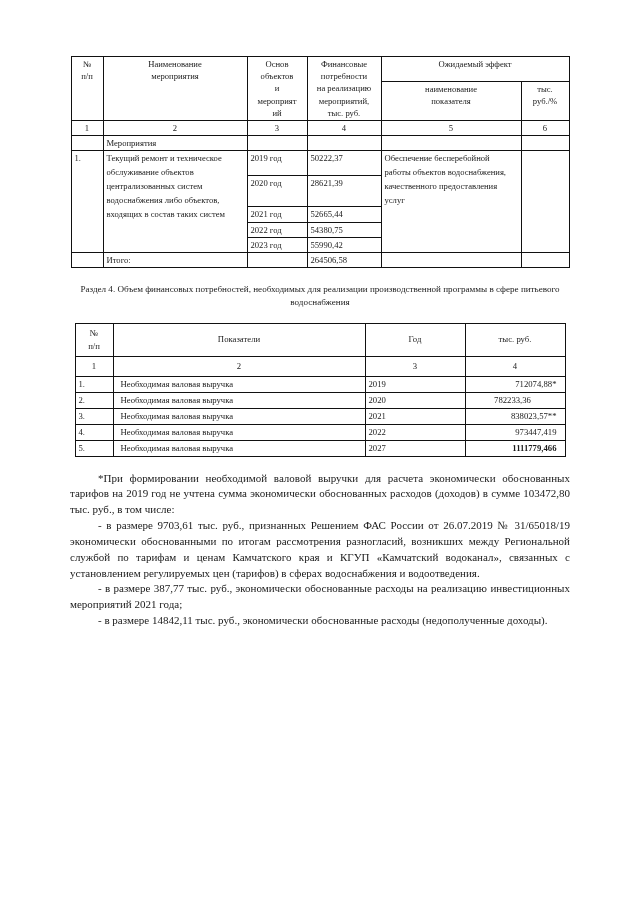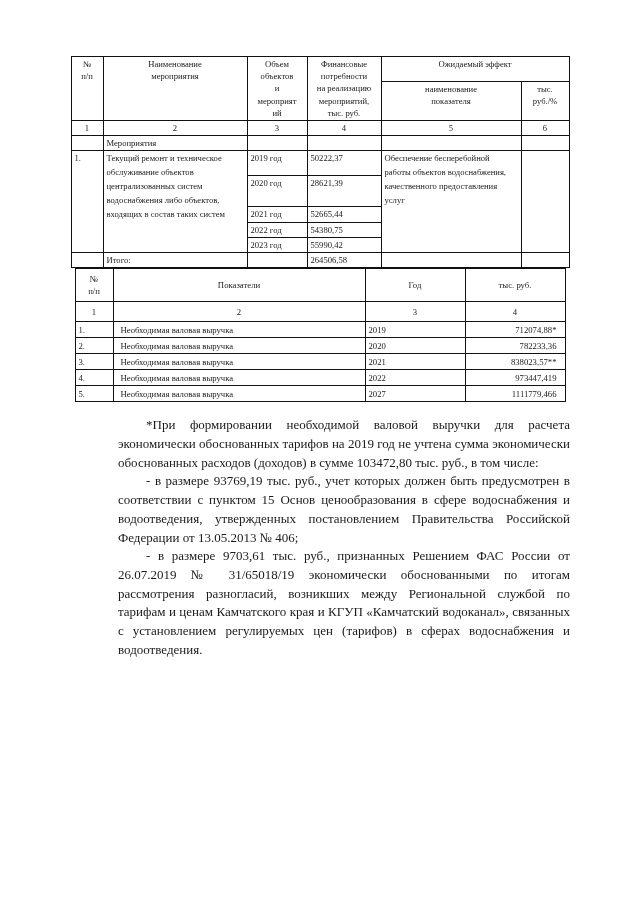--- a/index.html
+++ b/index.html
@@ -60,25 +60,24 @@
   #razdel4 { padding-top: 15px; padding-bottom: 13px; }
   #razdel5 { padding-top: 20px; }
 
   
   #table2 { width: 490px; margin: 0 auto; font-size: 8.7px; }
   #table2 td { height: 13px; vertical-align: middle; }
   #table2 .h td { text-align: center; padding: 3px 2px; }
 
   
   #notes {
-    font-size: 13px;
+    font-size: 11px;
     line-height: 1.44;
     text-align: justify;
     padding-top: 14px;
-    margin-left: 48px;
   }
   #notes p { margin: 0; text-indent: 28px; }
   #notes p.dash { text-indent: 28px; }
 </style>
 </head>
 <body>
 
 <div class="page">
 
   <div id="table1-wrap">
@@ -95,21 +94,21 @@
         <tr class="t1-head">
           <td rowspan="2">
             <div>№</div>
             <div>п/п</div>
           </td>
           <td rowspan="2">
             <div>Наименование</div>
             <div>мероприятия</div>
           </td>
           <td rowspan="2">
-            <div>Объем</div>
+            <div>Основ</div>
             <div>объектов</div>
             <div>и</div>
             <div>мероприят</div>
             <div>ий</div>
           </td>
           <td rowspan="2">
             <div>Финансовые</div>
             <div>потребности</div>
             <div>на реализацию</div>
             <div>мероприятий,</div>
@@ -176,20 +175,21 @@
           <td class="lft">Итого:</td>
           <td>&nbsp;</td>
           <td class="ctr">264506,58</td>
           <td>&nbsp;</td>
           <td>&nbsp;</td>
         </tr>
       </tbody>
     </table>
   </div>
 
+  <div class="section-title" id="razdel4">Раздел 4. Объем финансовых потребностей, необходимых для реализации производственной программы в сфере питьевого водоснабжения</div>
 
   <table class="doc" id="table2">
     <colgroup>
       <col style="width:38px">
       <col style="width:252px">
       <col style="width:100px">
       <col style="width:100px">
     </colgroup>
     <tbody>
       <tr class="h">
@@ -211,43 +211,44 @@
       <tr>
         <td class="ctr">1.</td>
         <td class="lft" style="padding-left:7px;">Необходимая валовая выручка</td>
         <td class="ctr">2019</td>
         <td class="rgt" style="padding-right:8px;">712074,88*</td>
       </tr>
       <tr>
         <td class="ctr">2.</td>
         <td class="lft" style="padding-left:7px;">Необходимая валовая выручка</td>
         <td class="ctr">2020</td>
-        <td class="rgt" style="padding-right:8px;">782233,36</td>
+        <td class="rgt" style="padding-right:8px;text-align:center;">782233,36</td>
       </tr>
       <tr>
         <td class="ctr">3.</td>
         <td class="lft" style="padding-left:7px;">Необходимая валовая выручка</td>
         <td class="ctr">2021</td>
         <td class="rgt" style="padding-right:8px;">838023,57**</td>
       </tr>
       <tr>
         <td class="ctr">4.</td>
         <td class="lft" style="padding-left:7px;">Необходимая валовая выручка</td>
         <td class="ctr">2022</td>
         <td class="rgt" style="padding-right:8px;">973447,419</td>
       </tr>
       <tr>
         <td class="ctr">5.</td>
         <td class="lft" style="padding-left:7px;">Необходимая валовая выручка</td>
         <td class="ctr">2027</td>
-        <td class="rgt" style="padding-right:8px;">1111779,466</td>
+        <td class="rgt" style="padding-right:8px;font-weight:bold;">1111779,466</td>
       </tr>
     </tbody>
   </table>
 
   <div id="notes">
     <p>*При формировании необходимой валовой выручки для расчета экономически обоснованных тарифов на 2019 год не учтена сумма экономически обоснованных расходов (доходов) в сумме 103472,80 тыс. руб., в том числе:</p>
-    <p class="dash">- в размере 93769,19 тыс. руб., учет которых должен быть предусмотрен в соответствии с пунктом 15 Основ ценообразования в сфере водоснабжения и водоотведения, утвержденных постановлением Правительства Российской Федерации от 13.05.2013 № 406;</p>
     <p class="dash">- в размере 9703,61 тыс. руб., признанных Решением ФАС России от 26.07.2019 № 31/65018/19 экономически обоснованными по итогам рассмотрения разногласий, возникших между Региональной службой по тарифам и ценам Камчатского края и КГУП «Камчатский водоканал», связанных с установлением регулируемых цен (тарифов) в сферах водоснабжения и водоотведения.</p>
+    <p class="dash">- в размере 387,77 тыс. руб., экономически обоснованные расходы на реализацию инвестиционных мероприятий 2021 года;</p>
+    <p class="dash">- в размере 14842,11 тыс. руб., экономически обоснованные расходы (недополученные доходы).</p>
   </div>
 
 
 </div>
 
 </body></html>

